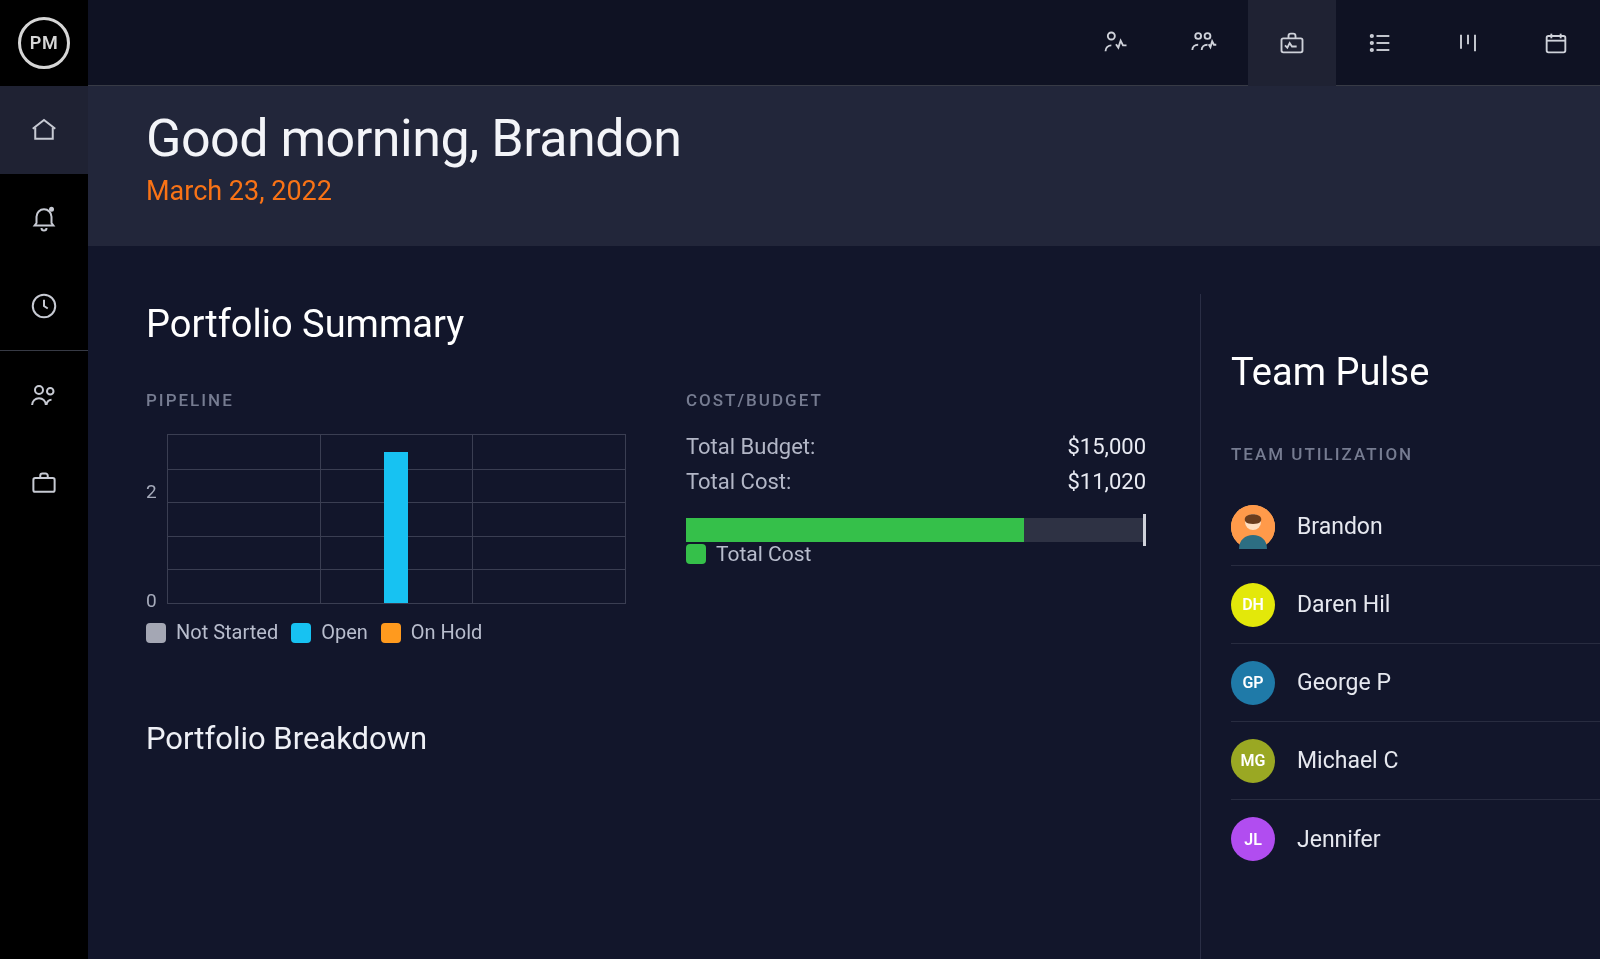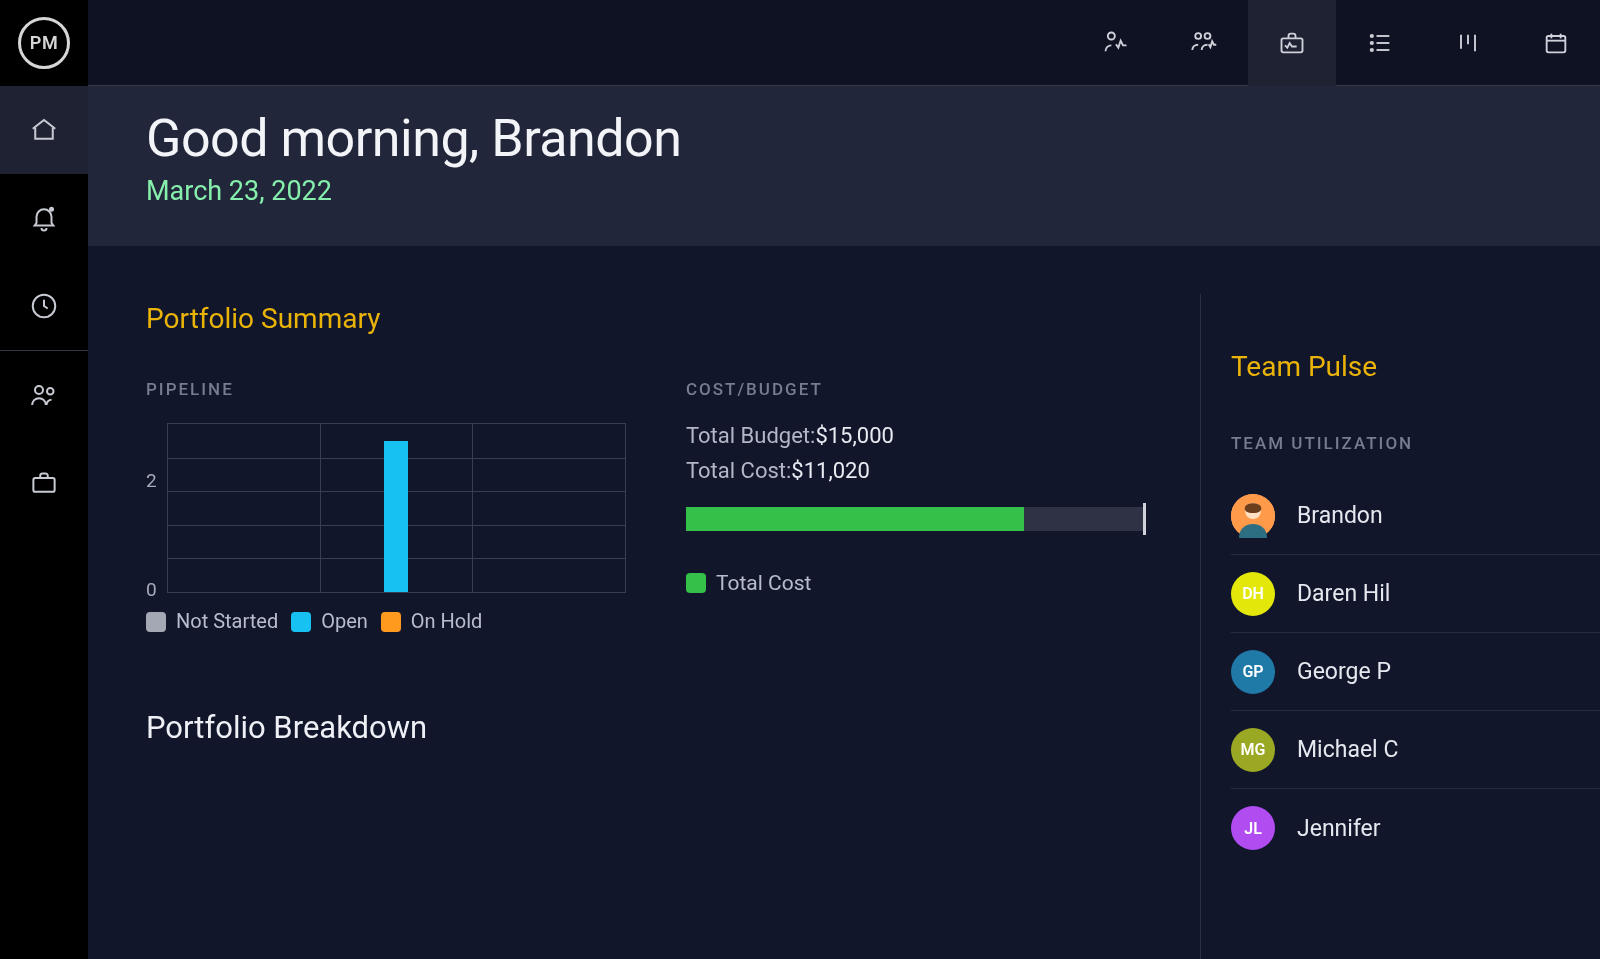--- a/index.html
+++ b/index.html
@@ -80,21 +80,21 @@
   }
   .greet {
     font-size: 52px;
     font-weight: 400;
     color: #f3f4f8;
     letter-spacing: -0.5px;
   }
   .date {
     margin-top: 6px;
     font-size: 27px;
-    color: #86efac;
+    color: #f97316;
   }
 
   
   .main {
     position: absolute;
     left: 88px; top: 246px; right: 0; bottom: 0;
     background: #12162b;
     display: flex;
   }
   .main-left {
@@ -102,23 +102,23 @@
     padding: 56px 0 0 58px;
   }
   .main-right {
     width: 400px;
     border-left: 1px solid #2a2e45;
     padding: 56px 0 0 30px;
     margin-top: 48px;
   }
 
   h2.section-title {
-    font-size: 28px;
+    font-size: 38px;
     font-weight: 400;
-    color: #eab308;
+    color: #ffffff;
     margin-bottom: 44px;
   }
 
   .subheading {
     font-size: 17px;
     letter-spacing: 2px;
     color: #767c91;
     font-weight: 500;
     margin-bottom: 24px;
   }
@@ -176,37 +176,36 @@
   .swatch {
     width: 20px; height: 20px; border-radius: 4px; display: inline-block;
     margin-right: 10px; vertical-align: -4px;
   }
   .sw-grey { background: #a4a7b4; }
   .sw-cyan { background: #17c2f2; }
   .sw-orange { background: #ff9a1e; }
   .sw-green { background: #35c04a; }
 
   
-  .kv { display: flex; justify-content: flex-start; font-size: 22px; color: #b2b6c6; margin-bottom: 10px; }
+  .kv { display: flex; justify-content: space-between; font-size: 22px; color: #b2b6c6; margin-bottom: 10px; }
   .kv .val { color: #e9ebf3; }
   .progress-wrap {
     margin-top: 24px;
     height: 24px;
     background: #2e3244;
     position: relative;
   }
   .progress-fill {
     position: absolute; left: 0; top: 0; bottom: 0;
     background: #35c04a;
   }
   .progress-tick {
     position: absolute; right: 0; top: -4px; bottom: -4px; width: 3px; background: #cfd2da;
   }
   .cost-legend {
-    margin-top: 40px;
     font-size: 21px;
     color: #b8bdcd;
     display: flex; align-items: center;
   }
 
   .breakdown-title {
     margin-top: 76px;
     font-size: 31px;
     font-weight: 400;
     color: #eef0f6;

